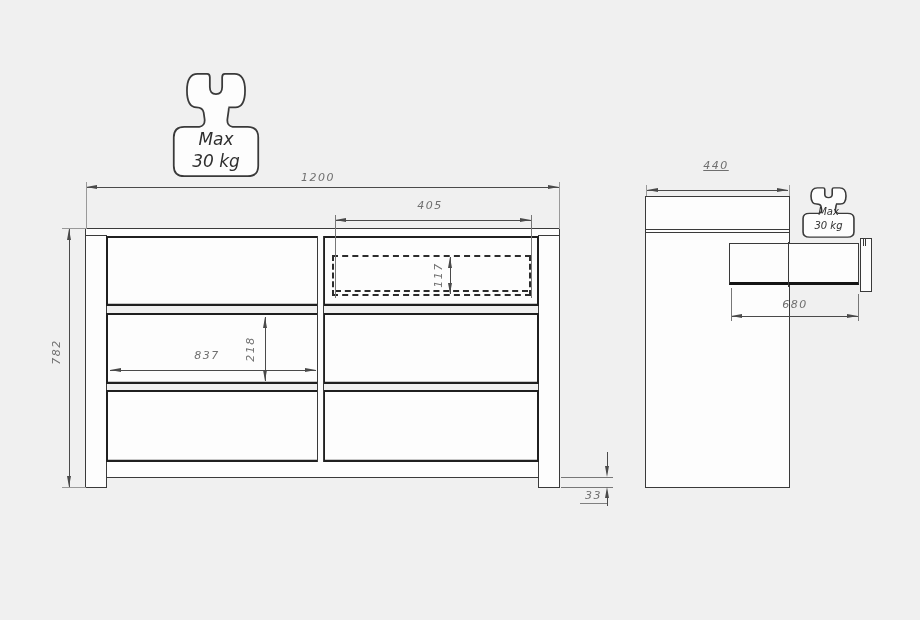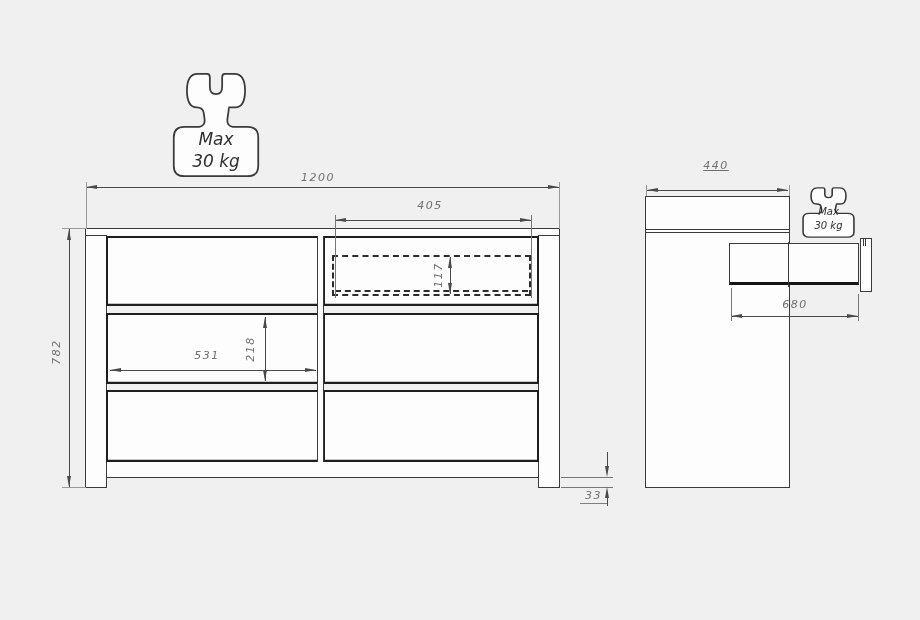--- a/index.html
+++ b/index.html
@@ -69,21 +69,21 @@
   <div class="dim-label" style="left:400px;top:199px;width:60px;">405</div>
 
   <div class="vline" style="left:450px;top:257px;height:37px;"></div>
   <div class="arr arr-u" style="left:448px;top:257px;"></div>
   <div class="arr arr-d" style="left:448px;top:283px;"></div>
   <div class="dim-label rot" style="left:419px;top:268px;width:40px;">117</div>
 
   <div class="hline" style="left:110px;top:370px;width:206px;"></div>
   <div class="arr arr-l" style="left:110px;top:368px;"></div>
   <div class="arr arr-r" style="left:305px;top:368px;"></div>
-  <div class="dim-label" style="left:177px;top:349px;width:60px;">531</div>
+  <div class="dim-label" style="left:177px;top:349px;width:60px;">837</div>
 
   <div class="vline" style="left:265px;top:317px;height:64px;"></div>
   <div class="arr arr-u" style="left:263px;top:317px;"></div>
   <div class="arr arr-d" style="left:263px;top:370px;"></div>
   <div class="dim-label rot" style="left:231px;top:342px;width:40px;">218</div>
 
   <div class="vline" style="left:69px;top:229px;height:258px;"></div>
   <div class="arr arr-u" style="left:67px;top:229px;"></div>
   <div class="arr arr-d" style="left:67px;top:476px;"></div>
   <div class="hline ext" style="left:62px;top:228px;width:24px;"></div>

